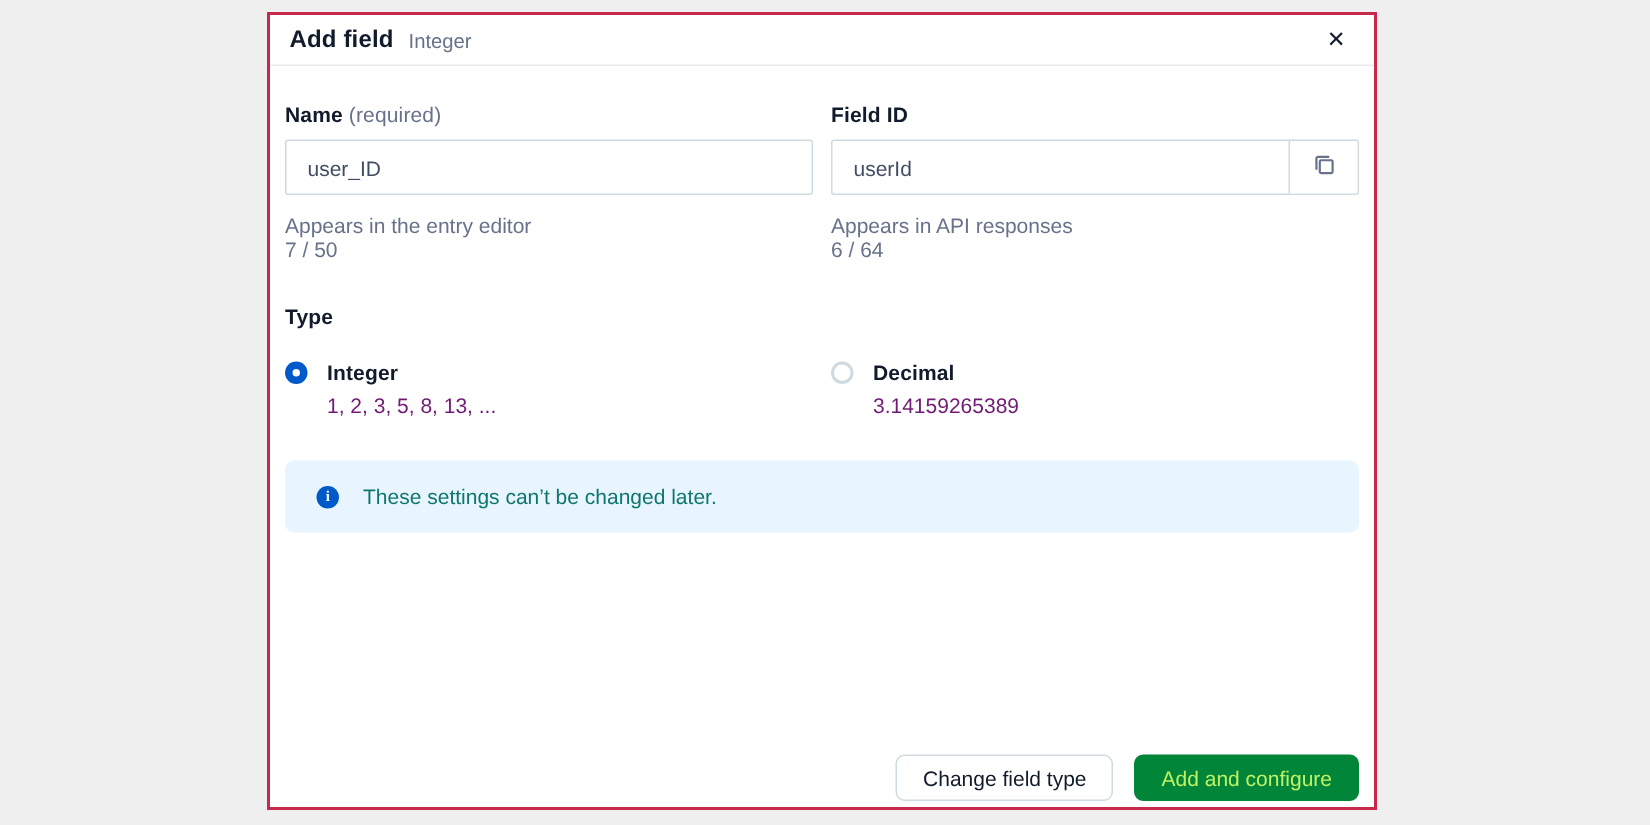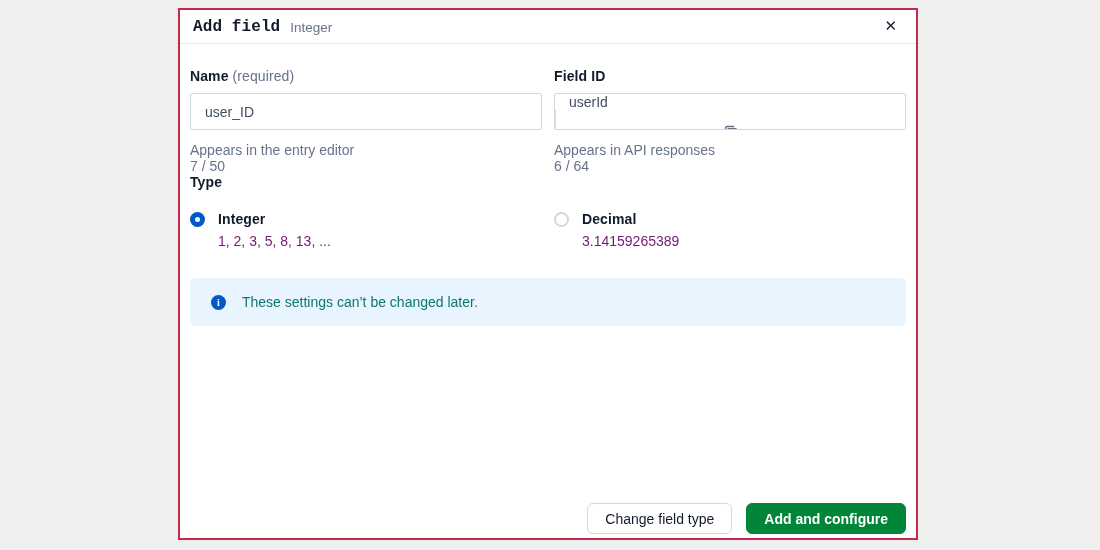--- a/index.html
+++ b/index.html
@@ -21,21 +21,21 @@
   }
 
   
   .modal-header {
     display: flex;
     align-items: center;
     height: 34px;
     padding: 0 15px 0 13px;
     border-bottom: 1px solid #e7ebee;
   }
-  .modal-title { font-size: 16px; font-weight: bold; letter-spacing: .1px; font-family: Liberation Mono, monospace; }
+  .modal-title { font-size: 16px; font-weight: bold; letter-spacing: .1px; }
   .modal-subtitle { font-size: 13.5px; color: #67728a; margin-left: 10px; margin-top: 1px; }
   .close-btn {
     margin-left: auto;
     background: none; border: none; cursor: pointer;
     font-size: 15px; line-height: 1; color: #111b2b;
     padding: 2px 4px;
     font-family: "DejaVu Sans", sans-serif;
   }
 
   
@@ -54,21 +54,21 @@
     background: #fff;
   }
   .text-input {
     padding: 0 14px;
     font-size: 14px;
     color: #414d63;
     font-family: "Liberation Sans", sans-serif;
     outline: none;
     display: block;
   }
-  .input-group { display: flex; overflow: hidden; flex-direction: column; }
+  .input-group { display: flex; overflow: hidden; }
   .input-group input {
     flex: 1 1 auto; min-width: 0;
     border: none; outline: none;
     padding: 0 14px;
     font-size: 14px; color: #414d63;
     font-family: "Liberation Sans", sans-serif;
     background: transparent;
   }
   .copy-btn {
     flex: 0 0 46px;
@@ -79,21 +79,21 @@
     cursor: pointer;
   }
 
   .helper-row {
     margin-top: 12px;
     display: flex; justify-content: space-between;
     font-size: 14px; color: #67728a; flex-direction: column;
   }
 
   
-  .type-section { }
+  .type-section { margin-top: 29px; }
   .type-options { margin-top: 21px; }
   .option { display: flex; align-items: flex-start; }
   .radio {
     width: 15px; height: 15px;
     border-radius: 50%;
     border: 2px solid #cfd9e0;
     background: #fff;
     margin-top: 1px;
     position: relative;
     cursor: pointer;
@@ -151,22 +151,22 @@
   }
   .btn-secondary {
     background: #fff;
     border: 1px solid #cfd9e0;
     color: #111b2b;
     font-weight: normal;
   }
   .btn-primary {
     background: #008539;
     border: 1px solid #008539;
-    color: #ffffff;
-    font-weight: bold;
+    color: #bef264;
+    font-weight: normal;
   }
 </style>
 </head>
 <body>
 
 <div class="modal">
 
   <div class="modal-header">
     <span class="modal-title">Add field</span>
     <span class="modal-subtitle">Integer</span>

